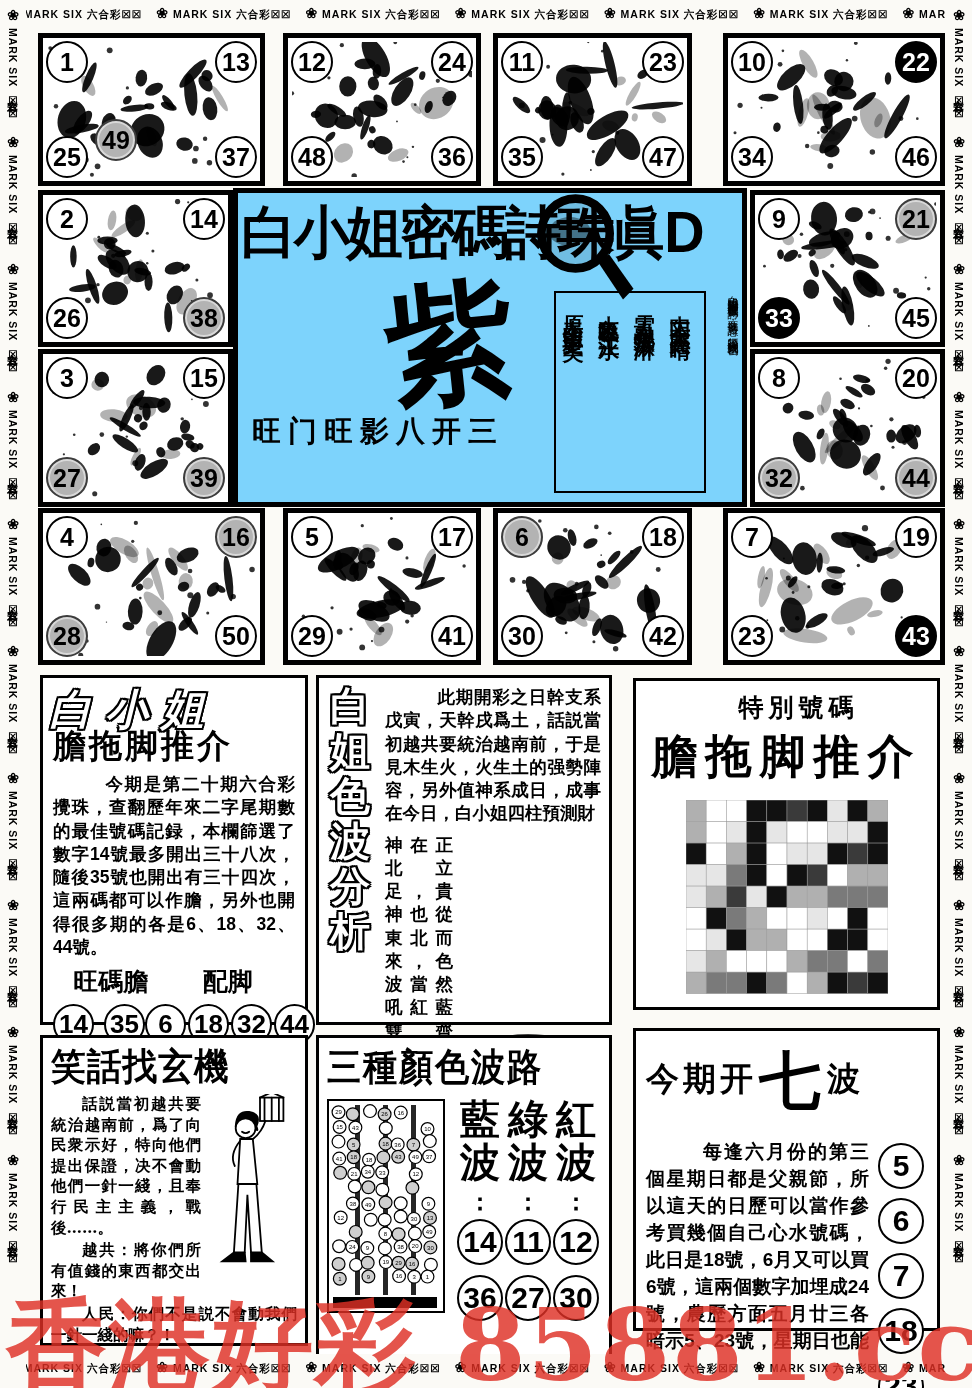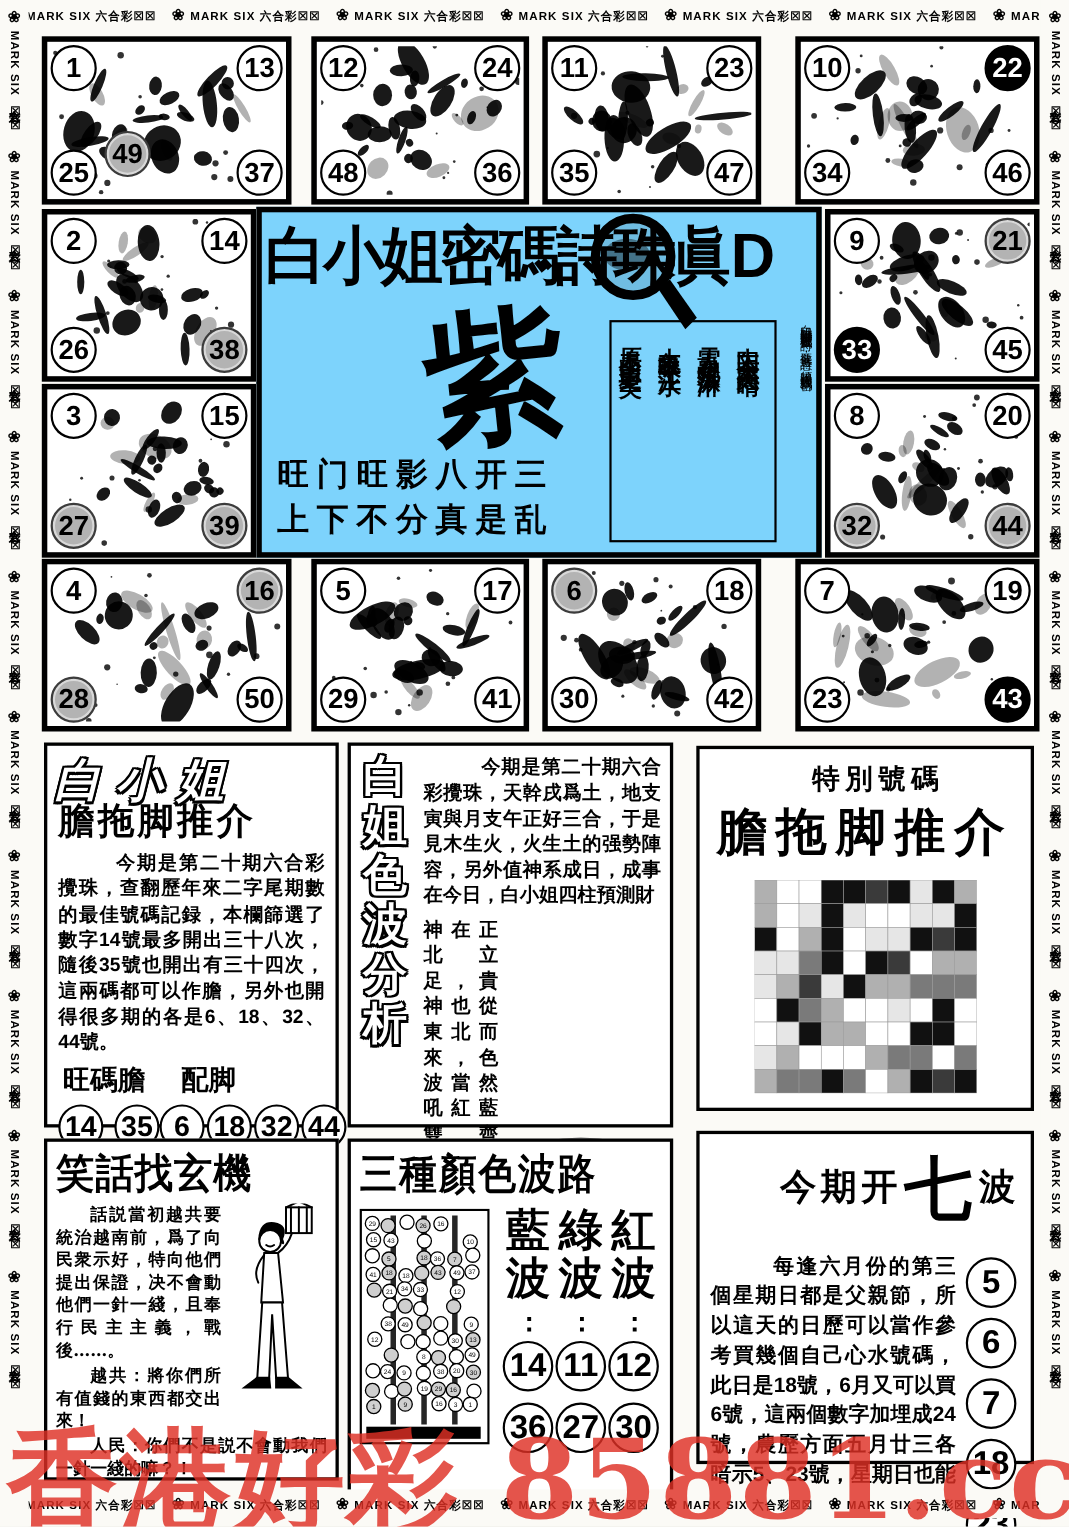--- a/index.html
+++ b/index.html
@@ -55,21 +55,21 @@
   .boxD{left:40px;top:1035px;width:268px;height:311px;padding:4px 8px;overflow:hidden;}
   .boxE{left:316px;top:1035px;width:296px;height:324px;padding:4px 8px;overflow:hidden;}
   .boxF{left:633px;top:1028px;width:307px;height:303px;padding:8px 10px;}
   .outline-txt{font-size:42px;font-weight:900;color:#fff;letter-spacing:14px;transform:skewX(-14deg);
                transform-origin:left;white-space:nowrap;
                text-shadow:-2px 0 #000,2px 0 #000,0 -2px #000,0 2px #000,-2px -2px #000,2px 2px #000,-2px 2px #000,2px -2px #000;}
   .solid-txt{font-size:33px;font-weight:900;letter-spacing:3px;margin-top:-14px;white-space:nowrap;}
   .body-text{font-size:17.5px;font-weight:bold;line-height:1.33;text-align:justify;margin:4px 0;
              font-family:"Liberation Sans",sans-serif;}
   .indent{text-indent:3em;}
-  .a-row.labels{display:flex;padding:2px 4px 0;font-size:25px;font-weight:900;}
+  .a-row.labels{display:flex;padding:2px 4px 0;font-size:25px;font-weight:900;text-align:center;}
   .a-row.labels .lbl1{width:46%;} .a-row.labels .lbl2{flex:1;}
   .a-row.nums{display:flex;justify-content:space-between;align-items:center;margin-top:6px;}
   .numgroup{display:inline-flex;gap:10px;} .numgroup.tight{gap:2px;}
   .num{display:inline-flex;align-items:center;justify-content:center;width:41px;height:41px;
        border:2.5px solid #000;border-radius:50%;font-size:26px;font-weight:bold;background:#fff;
        box-sizing:border-box;font-family:"Liberation Sans",sans-serif;}
   .num.big{width:46px;height:46px;font-size:30px;}
   
   .v-head{position:absolute;left:5px;top:8px;width:52px;display:flex;flex-direction:column;gap:5px;align-items:center;}
   .v-head span{font-size:40px;font-weight:900;color:#fff;line-height:1;
@@ -91,21 +91,21 @@
   .e-head{font-size:38px;font-weight:900;font-family:"DejaVu Serif",serif;letter-spacing:2px;
           white-space:nowrap;transform:scaleX(.9);transform-origin:left;}
   .e-row{display:flex;gap:10px;margin-top:6px;}
   .balls{width:118px;height:214px;border:2px solid #000;flex:0 0 auto;box-sizing:border-box;}
   .wave-cols{display:flex;flex:1;justify-content:space-between;padding:0 2px;}
   .wcol{display:flex;flex-direction:column;align-items:center;gap:2px;}
   .wchar{font-size:40px;font-weight:900;line-height:1.02;}
   .wcolon{font-size:24px;font-weight:900;writing-mode:vertical-rl;line-height:1;}
   .wcol .num.big{margin-top:8px;}
   
-  .f-head{text-align:right;font-size:33px;font-weight:900;font-family:Liberation Mono, monospace;letter-spacing:4px;}
+  .f-head{text-align:left;font-size:33px;font-weight:900;font-family:Liberation Mono, monospace;letter-spacing:4px;}
   .f-big{font-size:62px;font-weight:900;vertical-align:-12px;padding:0 2px;}
   .f-row{display:flex;gap:6px;margin-top:16px;}
   .f-nums{display:flex;flex-direction:column;gap:9px;align-items:center;width:52px;padding-top:4px;}
   
   .watermark{position:absolute;left:6px;top:1280px;font-size:100px;font-weight:900;
              font-family:"DejaVu Serif",serif;color:rgba(222,48,36,.82);white-space:nowrap;z-index:60;
              letter-spacing:2px;transform:scaleX(1.01);transform-origin:left;pointer-events:none;}
 </style>
 </head>
 <body>
@@ -157,21 +157,20 @@
 
   <div class="center-block">
     <div class="main-title"><span>白小姐密碼詩</span><span class="struck"><span>珠</span><svg class="magnifier" viewBox="0 0 120 130">
             <circle cx="48" cy="48" r="36" fill="rgba(0,0,0,0.10)" stroke="#000" stroke-width="9"></circle>
             <ellipse cx="42" cy="46" rx="22" ry="15" fill="#000" opacity="0.4"></ellipse>
             <path d="M72 78 L98 116 L109 105 L83 69 Z" fill="#000"></path>
           </svg></span><span>眞D</span></div>
     <div class="big-char">紫</div>
     <div class="riddle">
       <div>旺门旺影八开三</div>
-      <div>上下不分真是乱</div>
     </div>
     <div class="poem-box" id="poem-box">
         <div>太阳东大照天晴</div>
         <div>雪人融化水淋淋</div>
         <div>大象吸平三江水</div>
         <div>原泰山上影更美</div>
       </div>
     <div class="annotation">白小姐特別奉獻神童靈數碼詩，欲要透詩意，須從圖實找到密碼。</div>
   </div>
 
@@ -200,21 +199,21 @@
   <div class="box boxB">
     <div class="v-head" id="cw-head">
         <span>白</span>
         <span>姐</span>
         <span>色</span>
         <span>波</span>
         <span>分</span>
         <span>析</span>
       </div>
     <div class="b-body">
-      <p class="body-text indent" style="margin-top:0">今期是第二十期六合彩攪珠，天幹戌爲土，地支寅與月支午正好三合，于是見木生火，火生土的强勢陣容，另外值神系成日，成事在今日，白小姐四柱預測財</p>
+      <p class="body-text indent" style="margin-top:0">此期開彩之日幹支系戊寅，天幹戌爲土，話説當初越共要統治越南前，于是見木生火，火生土的强勢陣容，另外值神系成日，成事在今日，白小姐四柱預測財</p>
       <div class="b-row">
         <p class="body-text" style="flex:1">神在正北立足，貴神也從東北而來，色波當然吼紅藍雙齊啦，明碼1、9、14、19、30、36號。</p>
         <svg class="trophy" viewBox="0 0 160 170">
           <ellipse cx="80" cy="20" rx="46" ry="11" fill="#fff" stroke="#000" stroke-width="3"></ellipse>
           <path d="M34 20 C34 68 54 94 80 94 C106 94 126 68 126 20" fill="#fff" stroke="#000" stroke-width="3"></path>
           <path d="M34 28 C8 30 6 58 36 64" fill="none" stroke="#000" stroke-width="3"></path>
           <path d="M126 28 C152 30 154 58 124 64" fill="none" stroke="#000" stroke-width="3"></path>
           <path d="M72 94 L66 116 L94 116 L88 94 Z" fill="#fff" stroke="#000" stroke-width="3"></path>
           <rect x="52" y="116" width="56" height="12" fill="#fff" stroke="#000" stroke-width="3"></rect>
           <rect x="40" y="128" width="80" height="30" fill="#fff" stroke="#000" stroke-width="3"></rect>

